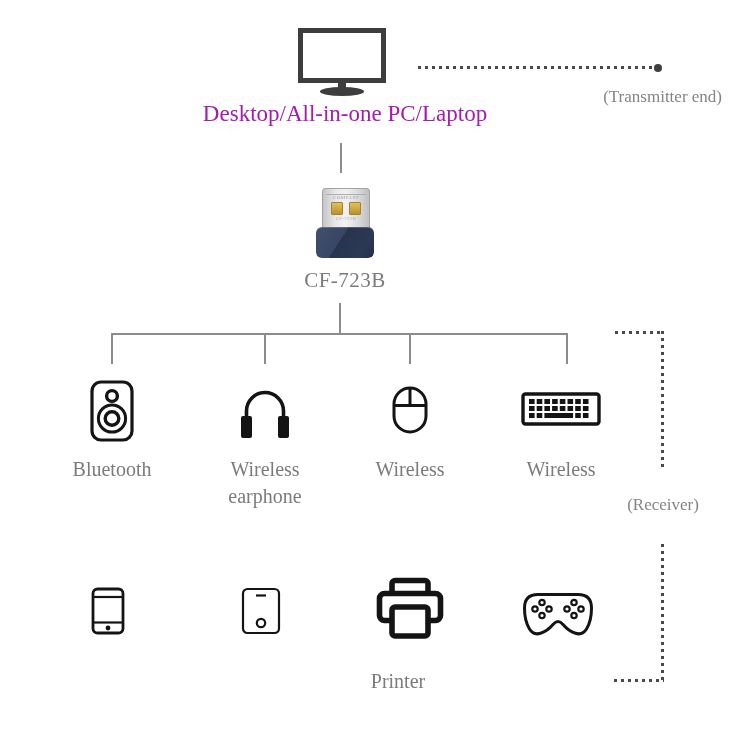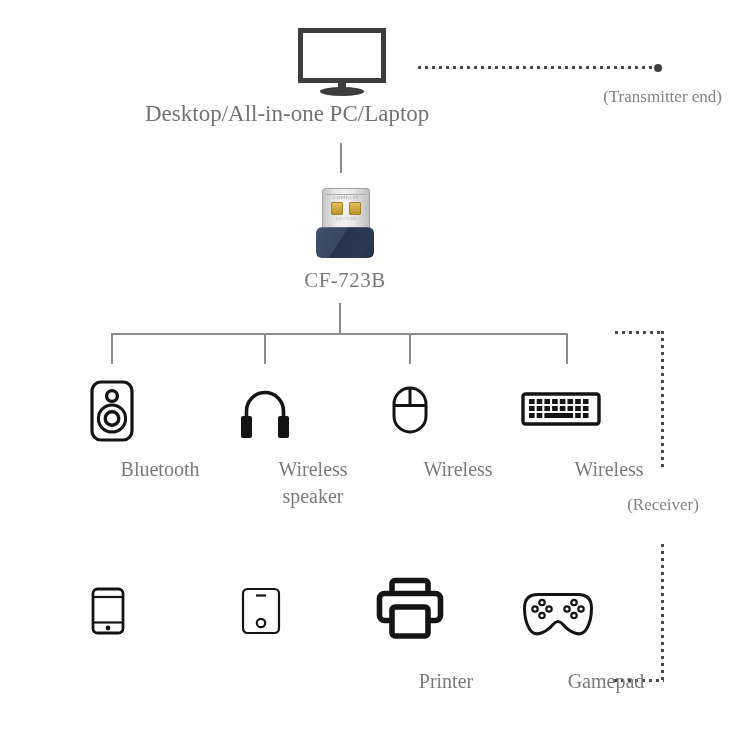--- a/index.html
+++ b/index.html
@@ -1,23 +1,23 @@
 <!DOCTYPE html>
 <html><head>
 <meta charset="utf-8">
 <style>
   html,body{margin:0;padding:0;background:#fff;}
   #canvas{
     position:relative;width:750px;height:750px;background:#ffffff;
     font-family:Liberation Serif, serif;overflow:hidden;padding-left:12px;
   }
   .abs{position:absolute;}
-  .label{font-size:20px;line-height:27px;color:#7b7b7b;text-align:center;margin-left:48px;}
+  .label{font-size:20px;line-height:27px;color:#7b7b7b;text-align:center;}
   .annot{font-size:17px;color:#848484;}
-  .title{font-size:23px;color:#737373;}
+  .title{font-size:23px;color:#a21caf;text-align:center;}
   .model{font-size:21px;color:#7b7b7b;text-align:center;letter-spacing:.5px;}
   
   .vline{width:2px;background:#8c8c8c;}
   .hline{height:2px;background:#8c8c8c;}
   
   .dot-h{height:3px;background:repeating-linear-gradient(90deg,#4a4a4a 0 3px,transparent 3px 7px);}
   .dot-v{width:3px;background:repeating-linear-gradient(180deg,#4a4a4a 0 3px,transparent 3px 7px);}
   .bullet{width:8px;height:8px;border-radius:50%;background:#3f3f3f;}
   
   .usb-shell{
@@ -129,21 +129,21 @@
       <rect x="54.2" y="21" width="5.6" height="5"></rect>
         <rect x="61.9" y="21" width="5.6" height="5"></rect>
     </g>
   </svg>
 
   <div class="abs label" style="left:42px;top:456px;width:140px">
     <span style="display:block">Bluetooth</span>
   </div>
   <div class="abs label" style="left:195px;top:456px;width:140px">
     <span style="display:block">Wireless</span>
-    <span style="display:block">speaker</span>
+    <span style="display:block">earphone</span>
   </div>
   <div class="abs label" style="left:340px;top:456px;width:140px">
     <span style="display:block">Wireless</span>
   </div>
   <div class="abs label" style="left:491px;top:456px;width:140px">
     <span style="display:block">Wireless</span>
   </div>
 
   <svg class="abs" style="left:91px;top:587px" width="34" height="48" viewBox="0 0 34 48">
     <g fill="none" stroke="#141414">
@@ -178,15 +178,14 @@
       <circle cx="27" cy="17" r="2.7"></circle>
         <circle cx="20" cy="23.5" r="2.7"></circle>
       <circle cx="52" cy="10.5" r="2.7"></circle>
         <circle cx="45" cy="17" r="2.7"></circle>
       <circle cx="59" cy="17" r="2.7"></circle>
         <circle cx="52" cy="23.5" r="2.7"></circle>
     </g>
   </svg>
 
   <div class="abs label" style="left:328px;top:668px;width:140px">Printer</div>
-  <div class="abs label" style="left:488px;top:668px;width:140px">Gamepad</div>
 
 </div>
 
 </body></html>

